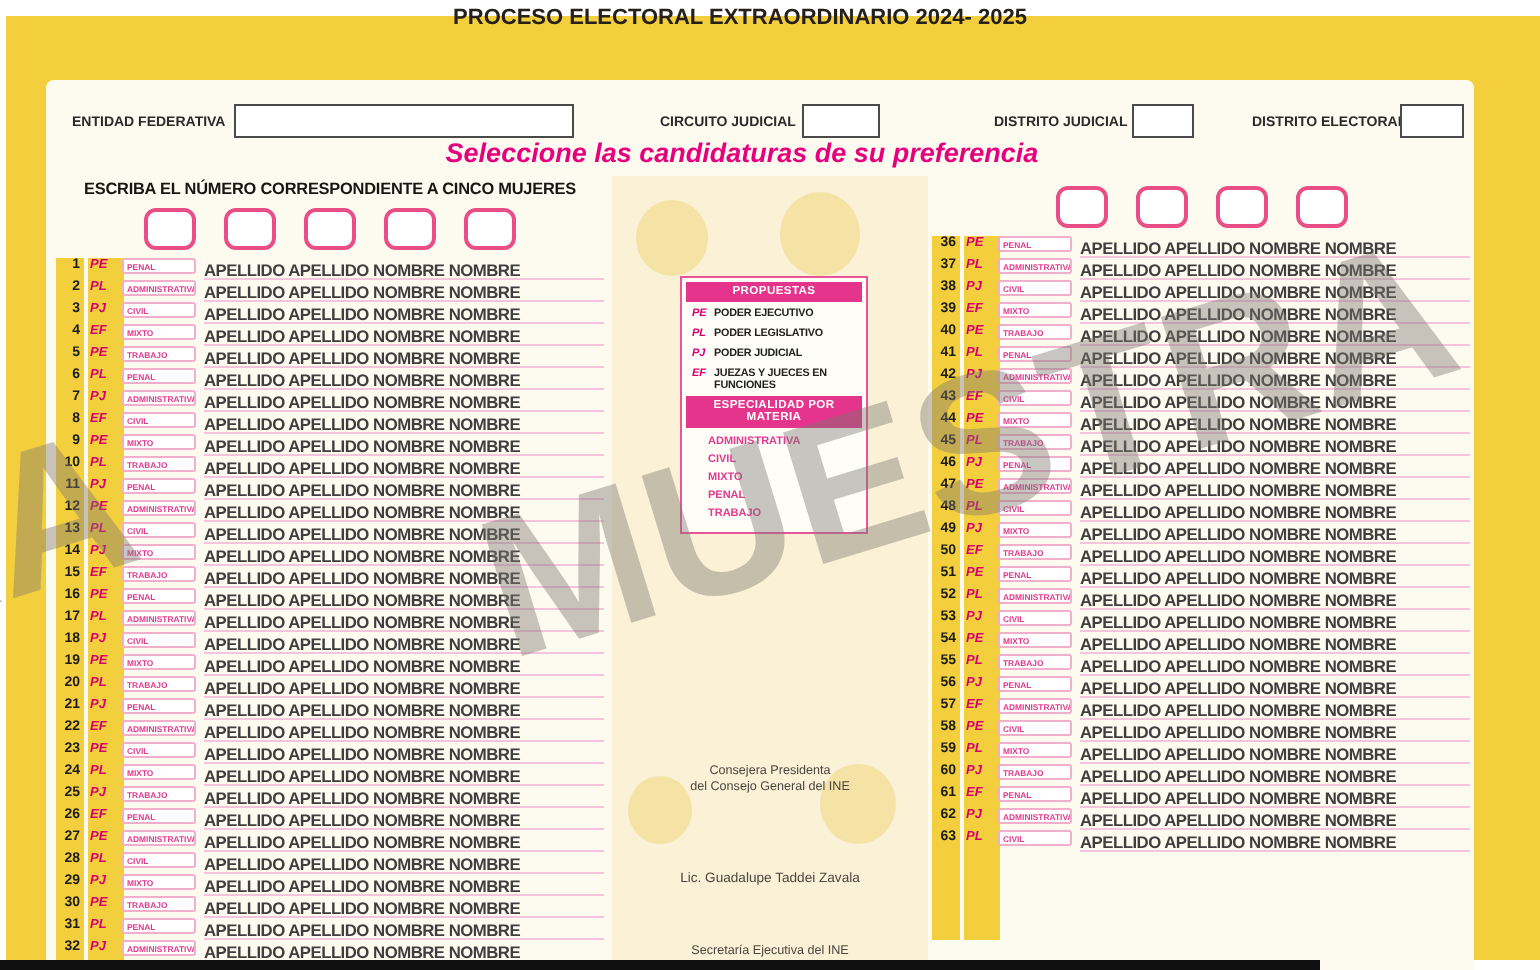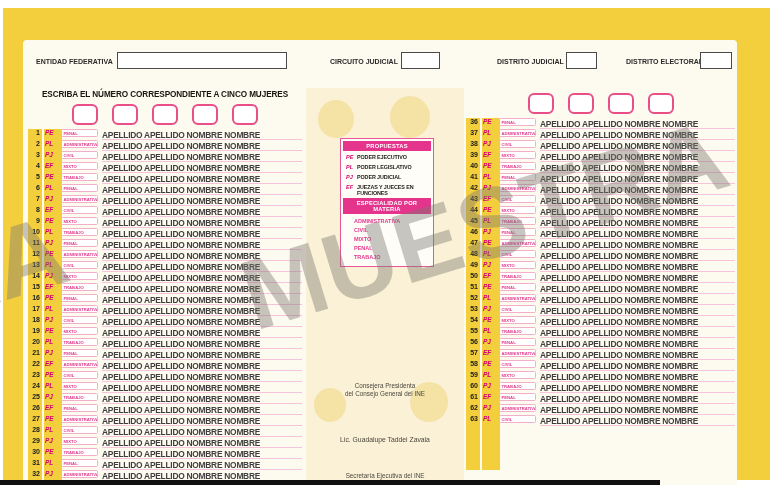--- a/index.html
+++ b/index.html
@@ -73,32 +73,34 @@
 
   .bottom-bar { position:absolute; left:0; bottom:0; width:660px; height:5px; background:#101010; z-index:60; }
 </style>
 </head>
 <body>
 
 <div id="stage">
 
   <div class="ballot"></div>
 
+  <div class="supertitle">PROCESO ELECTORAL EXTRAORDINARIO 2024- 2025</div>
 
   <div class="panel"></div>
 
   <div class="field-label" style="left:36px;">ENTIDAD FEDERATIVA</div>
   <div class="field-box" style="left:117px; width:170px;"></div>
   <div class="field-label" style="left:330px;">CIRCUITO JUDICIAL</div>
   <div class="field-box" style="left:401px; width:39px;"></div>
   <div class="field-label" style="left:497px;">DISTRITO JUDICIAL</div>
   <div class="field-box" style="left:566px; width:31px;"></div>
   <div class="field-label" style="left:626px;">DISTRITO ELECTORAL</div>
   <div class="field-box" style="left:700px; width:32px;"></div>
 
+  <div class="instruction">Seleccione las candidaturas de su preferencia</div>
 
   <div class="center-col">
     <div class="ghost-circle" style="left:12px; top:12px; width:36px; height:38px;"></div>
     <div class="ghost-circle" style="left:84px; top:8px; width:40px; height:42px;"></div>
     <div class="ghost-circle" style="left:8px; top:300px; width:32px; height:34px;"></div>
     <div class="ghost-circle" style="left:104px; top:294px; width:38px; height:40px;"></div>
   </div>
 
   <div class="section" style="left:28px; width:274px; bottom:5px;">
     <div class="sec-header">ESCRIBA EL NÚMERO CORRESPONDIENTE A CINCO MUJERES</div>

